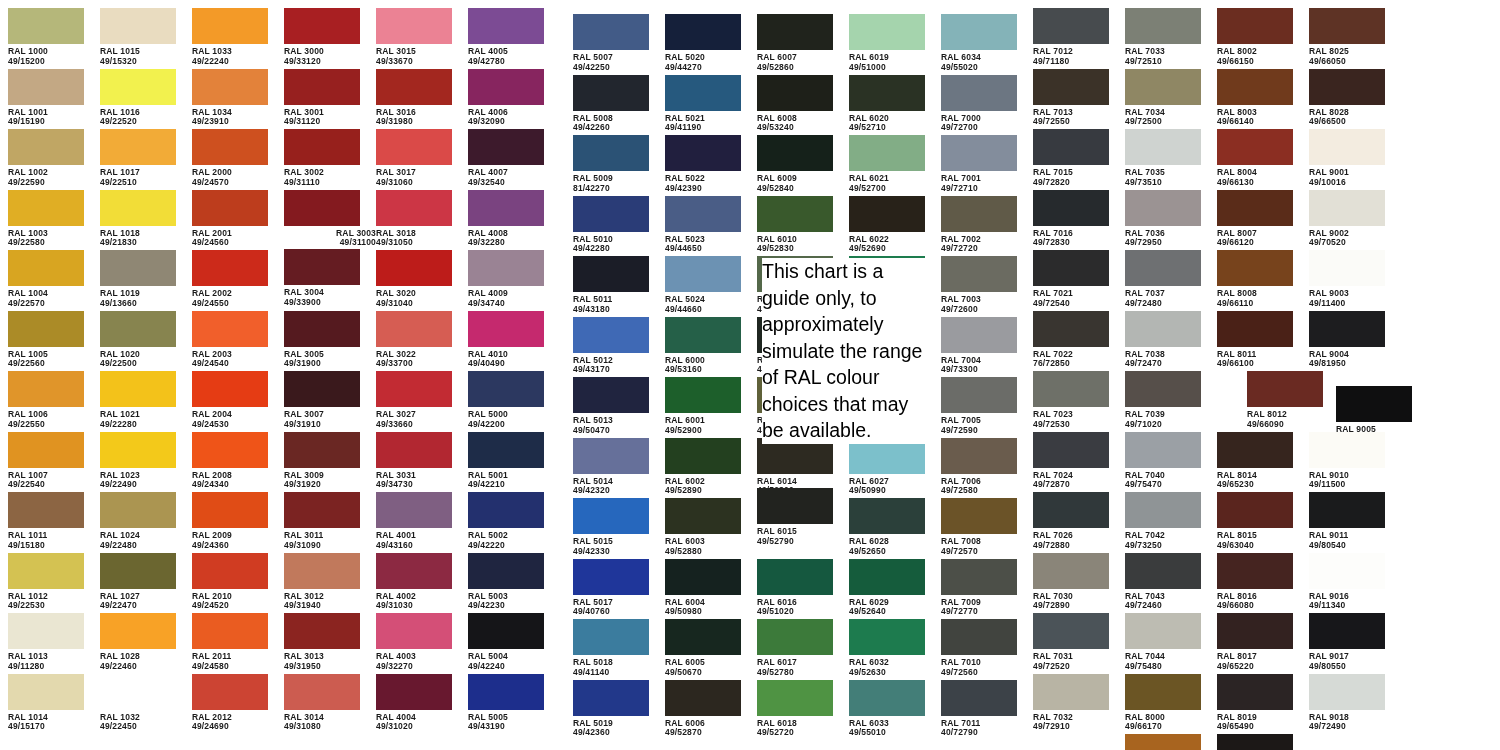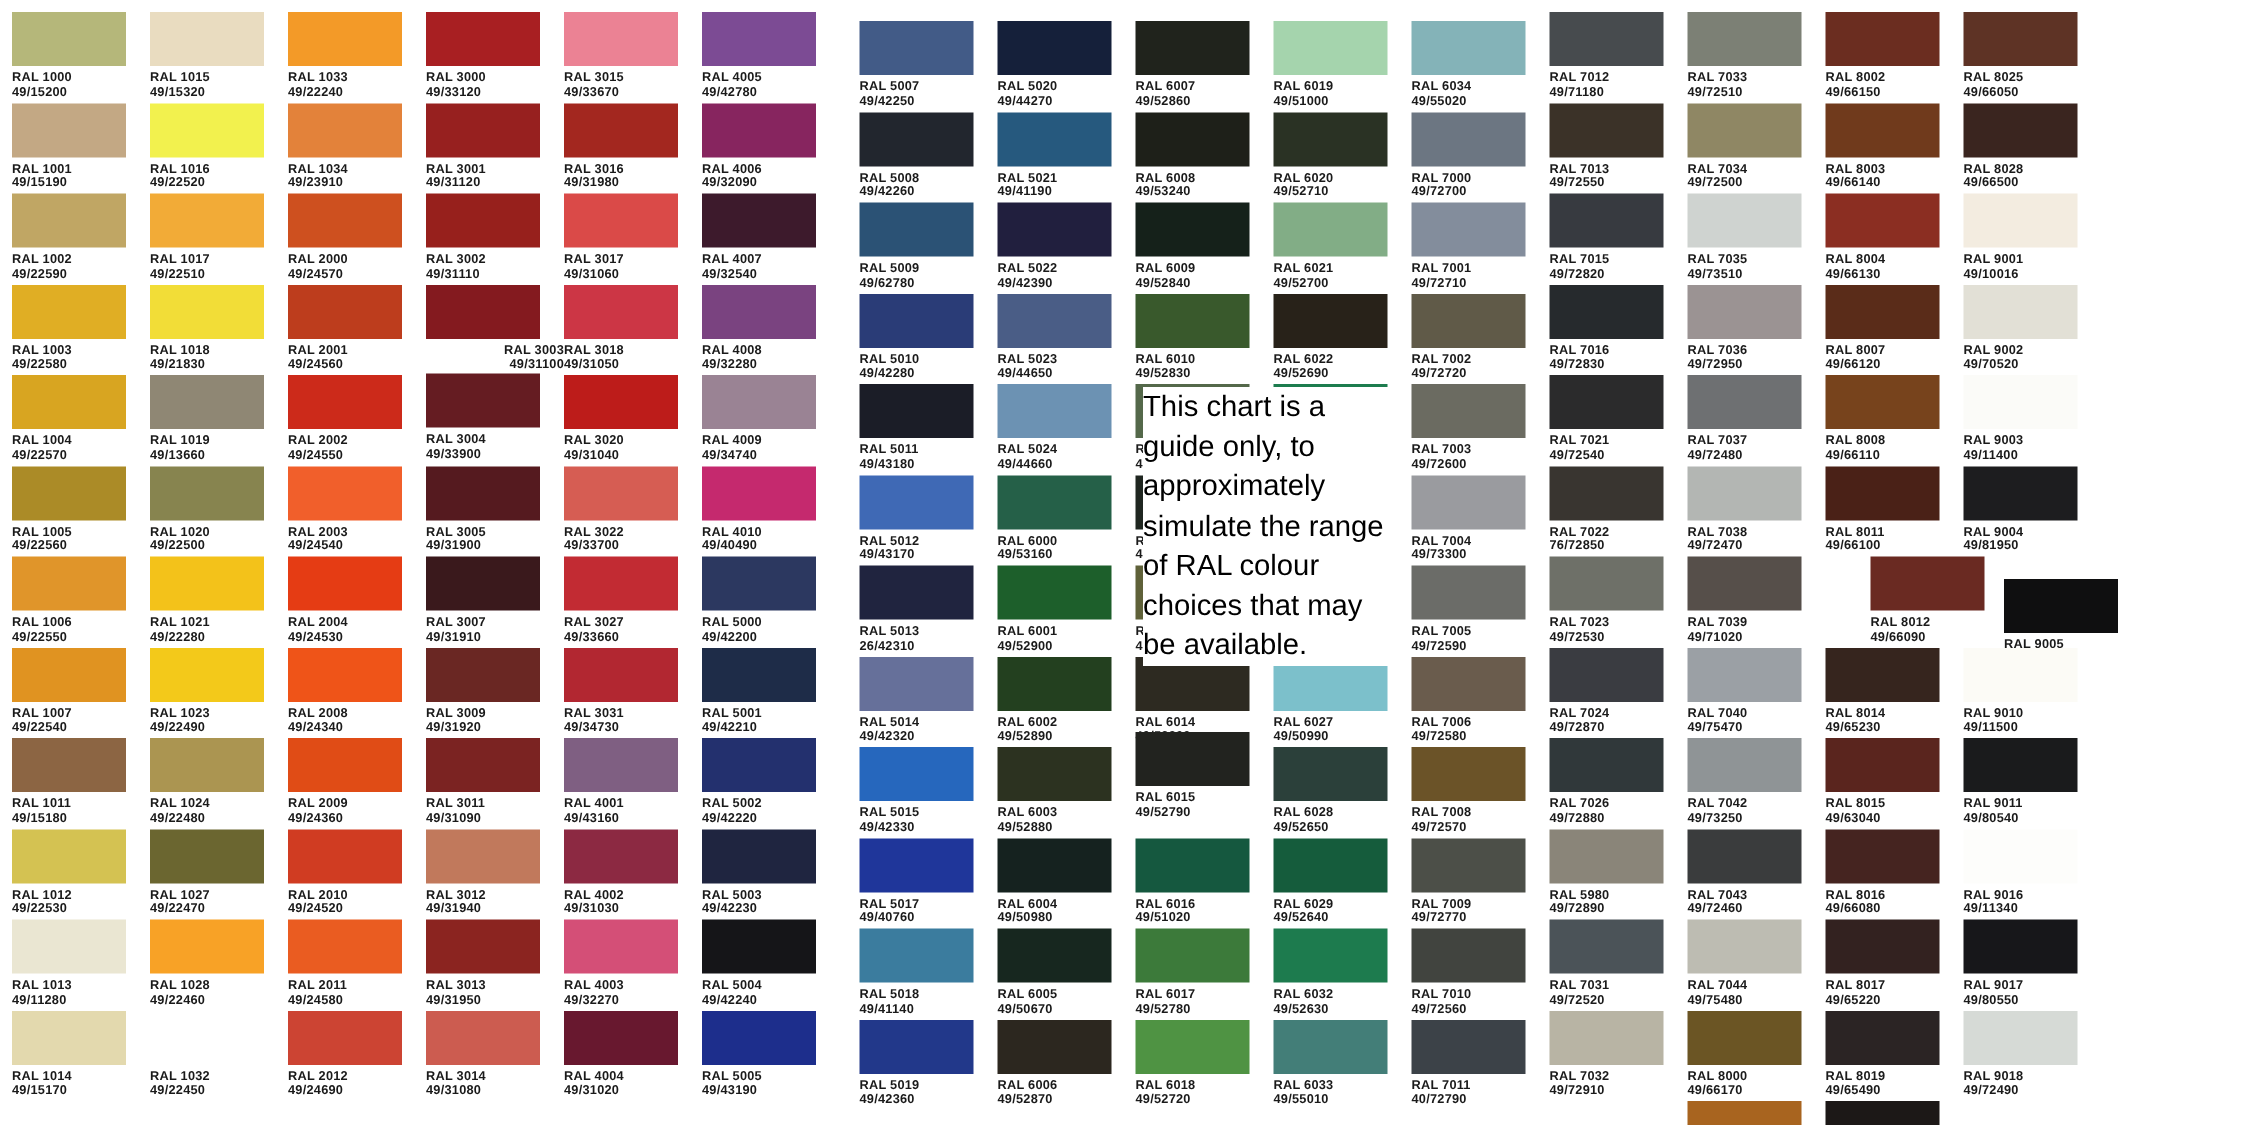--- a/index.html
+++ b/index.html
@@ -605,21 +605,21 @@
         <div class="swatch-chip" title="RAL 5008 49/42260" style="background: rgb(34, 38, 46); width: 76px; height: 36px;"></div>
         <div class="swatch-label">
           <span class="ral-name">RAL 5008</span>
           <span class="ral-code">49/42260</span>
         </div>
       </div>
       <div class="swatch-cell" style="top: 135px; width: 76px; height: 58px;">
         <div class="swatch-chip" title="RAL 5009 49/42270" style="background: rgb(43, 82, 117); width: 76px; height: 36px;"></div>
         <div class="swatch-label">
           <span class="ral-name">RAL 5009</span>
-          <span class="ral-code">49/62780</span>
+          <span class="ral-code">81/42270</span>
         </div>
       </div>
       <div class="swatch-cell" style="top: 195.5px; width: 76px; height: 58px;">
         <div class="swatch-chip" title="RAL 5010 49/42280" style="background: rgb(42, 60, 119); width: 76px; height: 36px;"></div>
         <div class="swatch-label">
           <span class="ral-name">RAL 5010</span>
           <span class="ral-code">49/42280</span>
         </div>
       </div>
       <div class="swatch-cell" style="top: 256px; width: 76px; height: 58px;">
@@ -633,21 +633,21 @@
         <div class="swatch-chip" title="RAL 5012 49/43170" style="background: rgb(63, 105, 181); width: 76px; height: 36px;"></div>
         <div class="swatch-label">
           <span class="ral-name">RAL 5012</span>
           <span class="ral-code">49/43170</span>
         </div>
       </div>
       <div class="swatch-cell" style="top: 377px; width: 76px; height: 58px;">
         <div class="swatch-chip" title="RAL 5013 49/42310" style="background: rgb(32, 36, 63); width: 76px; height: 36px;"></div>
         <div class="swatch-label">
           <span class="ral-name">RAL 5013</span>
-          <span class="ral-code">26/42310</span>
+          <span class="ral-code">49/50470</span>
         </div>
       </div>
       <div class="swatch-cell" style="top: 437.5px; width: 76px; height: 58px;">
         <div class="swatch-chip" title="RAL 5014 49/42320" style="background: rgb(102, 112, 154); width: 76px; height: 36px;"></div>
         <div class="swatch-label">
           <span class="ral-name">RAL 5014</span>
           <span class="ral-code">49/42320</span>
         </div>
       </div>
       <div class="swatch-cell" style="top: 498px; width: 76px; height: 58px;">
@@ -1083,21 +1083,21 @@
       <div class="swatch-cell" style="top: 492px; width: 76px; height: 58px;">
         <div class="swatch-chip" title="RAL 7026 49/72880" style="background: rgb(48, 56, 58); width: 76px; height: 36px;"></div>
         <div class="swatch-label">
           <span class="ral-name">RAL 7026</span>
           <span class="ral-code">49/72880</span>
         </div>
       </div>
       <div class="swatch-cell" style="top: 552.5px; width: 76px; height: 58px;">
         <div class="swatch-chip" title="RAL 7030 49/72890" style="background: rgb(138, 133, 121); width: 76px; height: 36px;"></div>
         <div class="swatch-label">
-          <span class="ral-name">RAL 5980</span>
+          <span class="ral-name">RAL 7030</span>
           <span class="ral-code">49/72890</span>
         </div>
       </div>
       <div class="swatch-cell" style="top: 613px; width: 76px; height: 58px;">
         <div class="swatch-chip" title="RAL 7031 49/72520" style="background: rgb(75, 83, 88); width: 76px; height: 36px;"></div>
         <div class="swatch-label">
           <span class="ral-name">RAL 7031</span>
           <span class="ral-code">49/72520</span>
         </div>
       </div>

